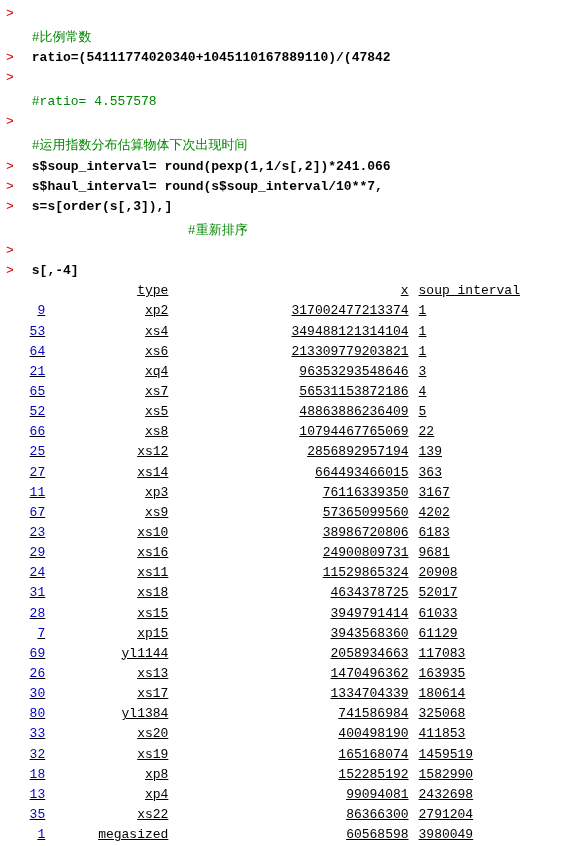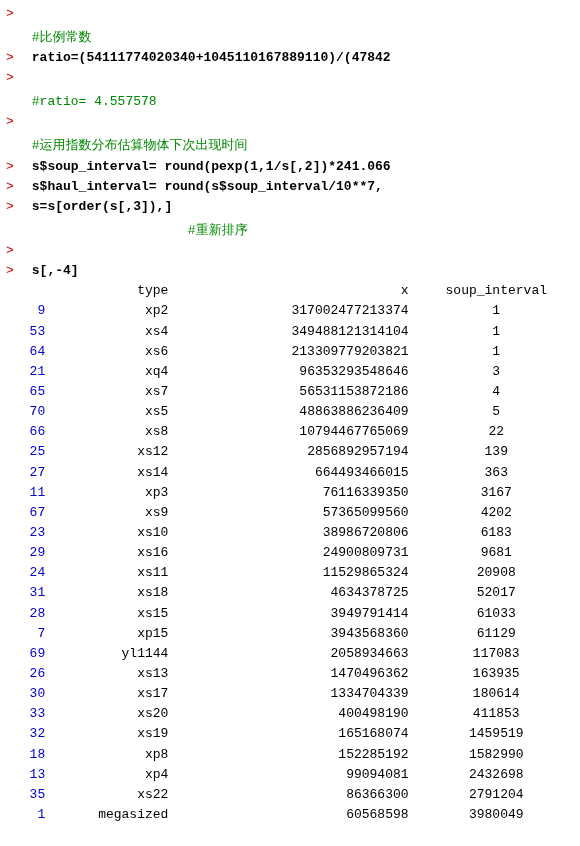--- a/index.html
+++ b/index.html
@@ -55,31 +55,32 @@
       padding-right: 10px;
     }
     .col-x {
       color: #000000;
       text-align: right;
       min-width: 170px;
       padding-right: 10px;
     }
     .col-soup {
       color: #000000;
-      text-align: center;
+      text-align: left;
       min-width: 110px;
     }
     .header-row .col-type,
     .header-row .col-x,
     .header-row .col-soup {
       color: #000000;
       font-weight: normal;
     }
     tr {
       line-height: 1.55;
+      text-decoration: underline;
     }
     td {
       font-family: 'Courier New', Courier, monospace;
       font-size: 13px;
       white-space: pre;
     }
     .blue-text { color: #0000cc; }
     .green-text { color: #008800; margin-top: 24px; }
     .red-text { color: #cc0000; }
   </style>
@@ -160,21 +161,21 @@
             <td class="col-x">96353293548646</td>
             <td class="col-soup">3</td>
           </tr>
           <tr>
             <td class="col-rownum blue-text">65</td>
             <td class="col-type">xs7</td>
             <td class="col-x">56531153872186</td>
             <td class="col-soup">4</td>
           </tr>
           <tr>
-            <td class="col-rownum blue-text">70</td>
+            <td class="col-rownum blue-text">52</td>
             <td class="col-type">xs5</td>
             <td class="col-x">48863886236409</td>
             <td class="col-soup">5</td>
           </tr>
           <tr>
             <td class="col-rownum blue-text">66</td>
             <td class="col-type">xs8</td>
             <td class="col-x">10794467765069</td>
             <td class="col-soup">22</td>
           </tr>
@@ -250,20 +251,26 @@
             <td class="col-x">1470496362</td>
             <td class="col-soup">163935</td>
           </tr>
           <tr>
             <td class="col-rownum blue-text">30</td>
             <td class="col-type">xs17</td>
             <td class="col-x">1334704339</td>
             <td class="col-soup">180614</td>
           </tr>
           <tr>
+            <td class="col-rownum blue-text">80</td>
+            <td class="col-type">yl1384</td>
+            <td class="col-x">741586984</td>
+            <td class="col-soup">325068</td>
+          </tr>
+          <tr>
             <td class="col-rownum blue-text">33</td>
             <td class="col-type">xs20</td>
             <td class="col-x">400498190</td>
             <td class="col-soup">411853</td>
           </tr>
           <tr>
             <td class="col-rownum blue-text">32</td>
             <td class="col-type">xs19</td>
             <td class="col-x">165168074</td>
             <td class="col-soup">1459519</td>

